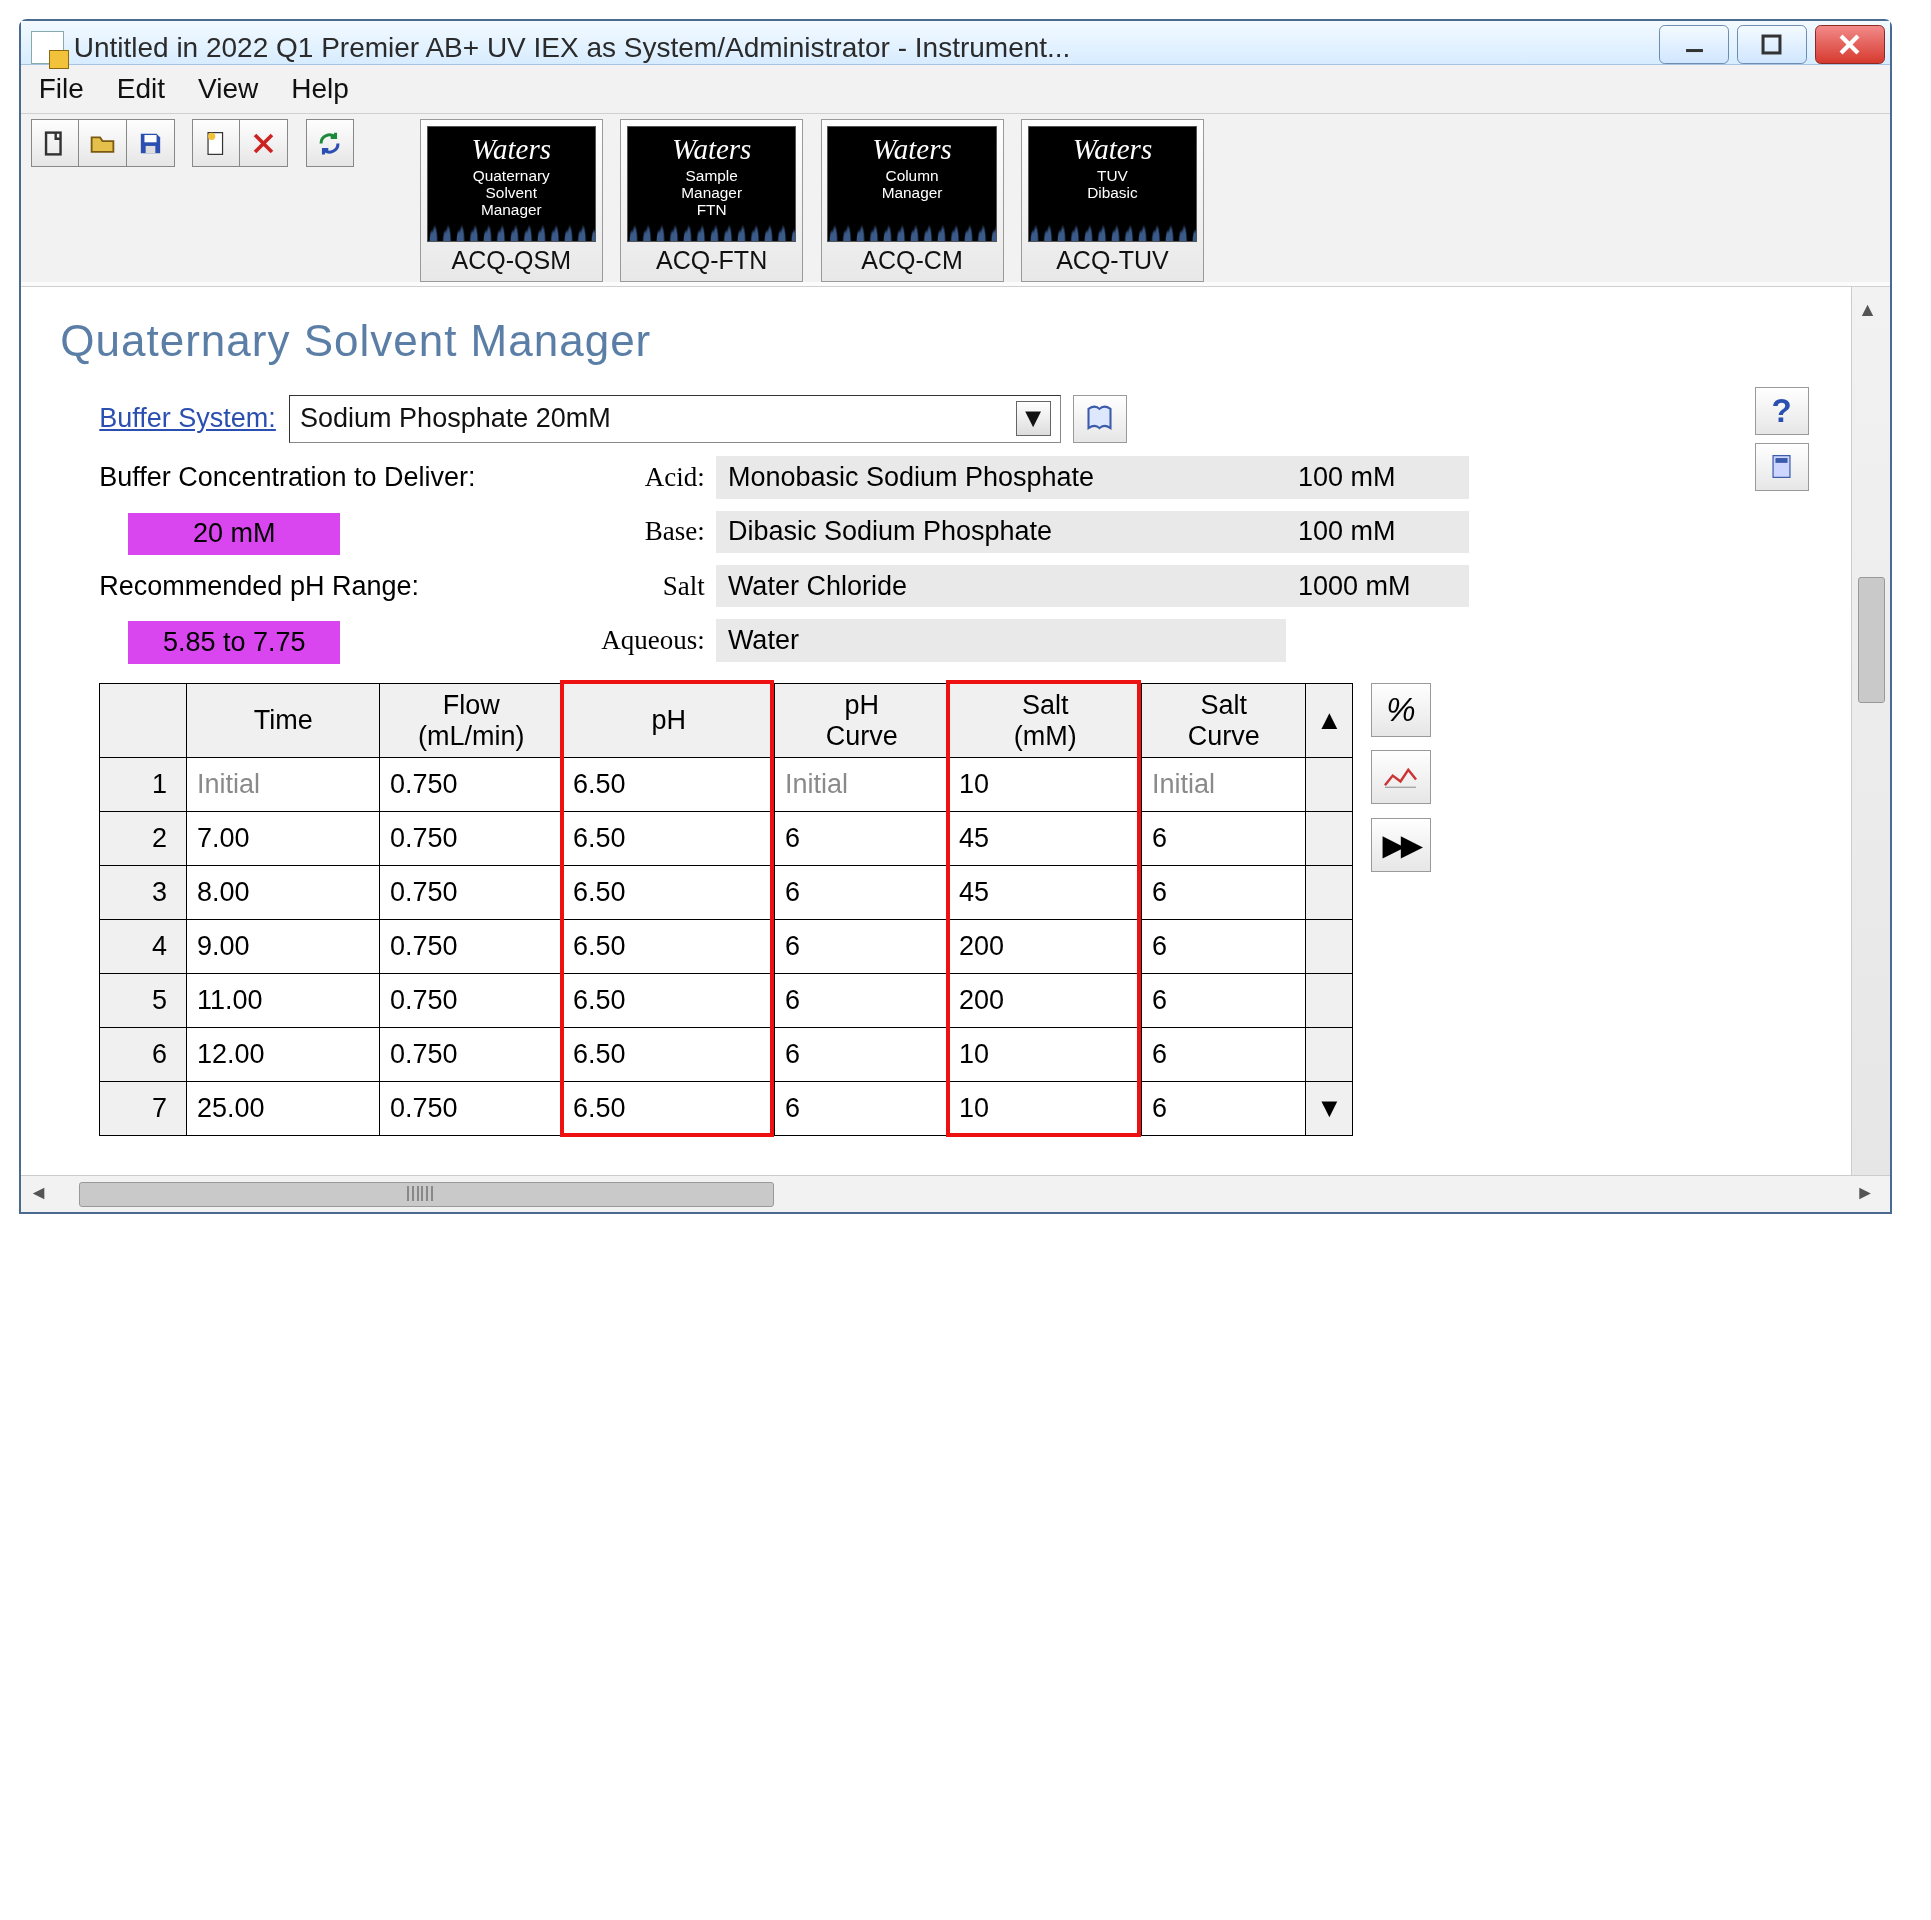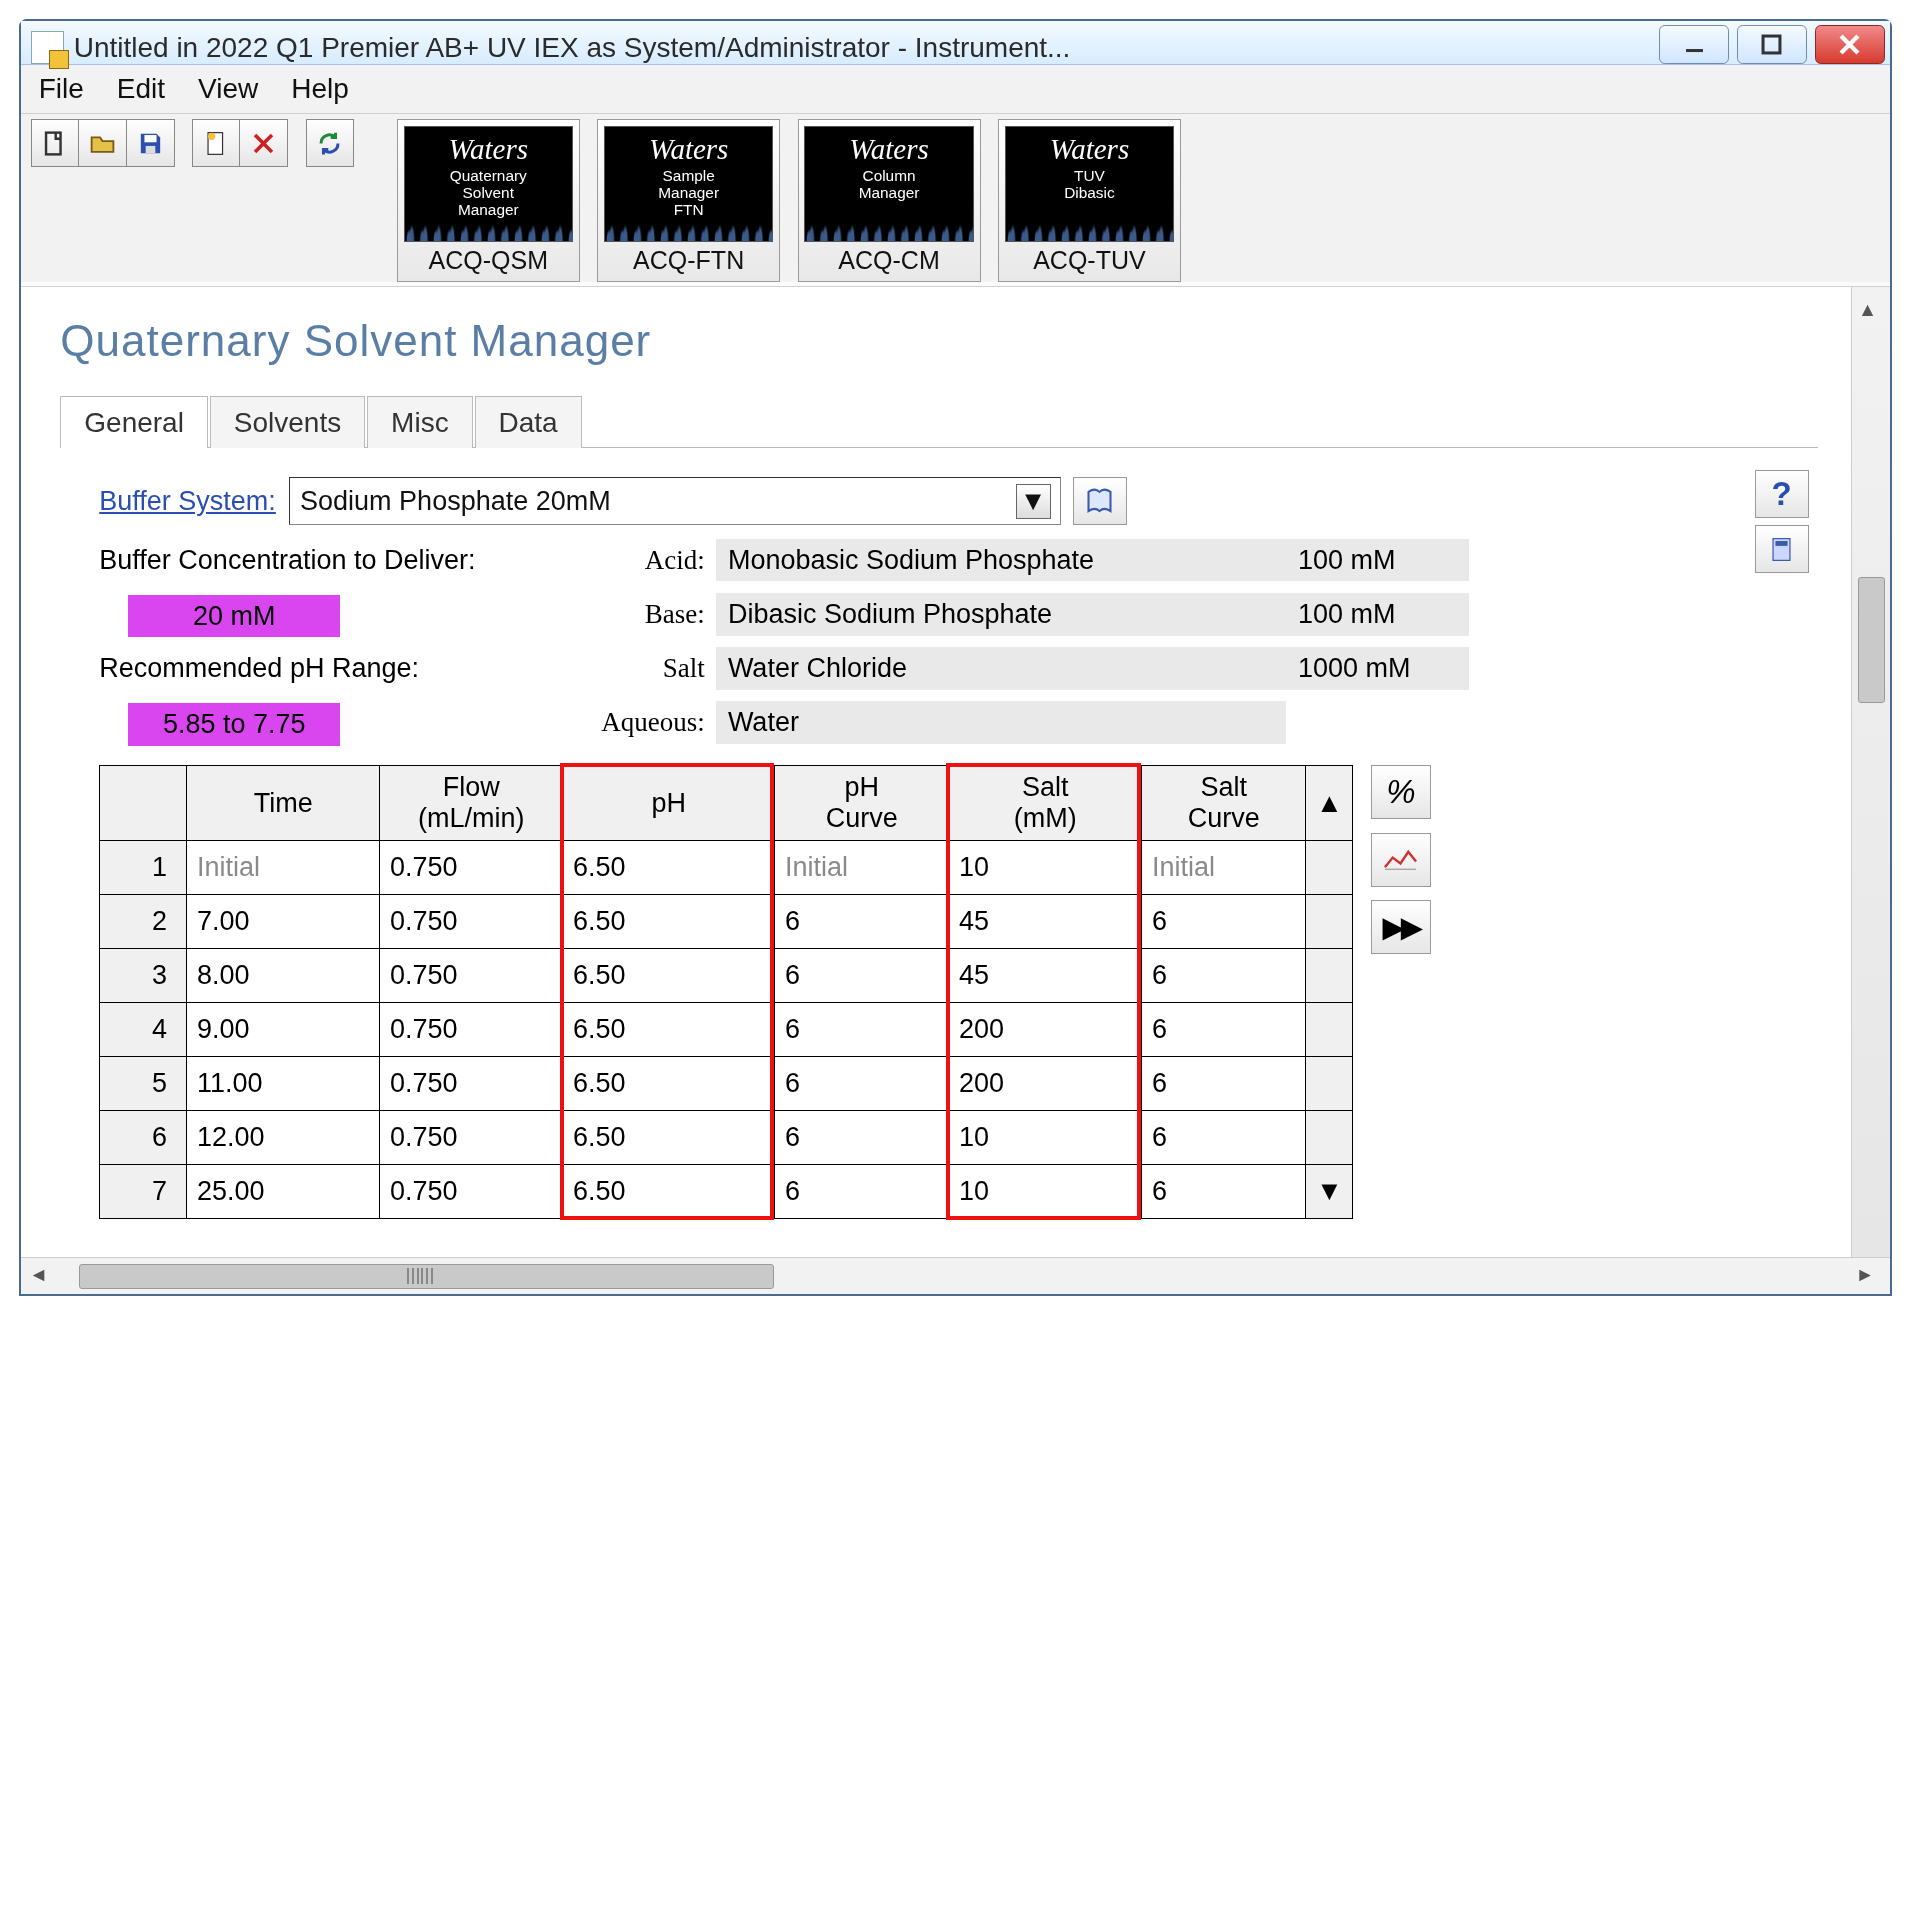--- a/index.html
+++ b/index.html
@@ -62,21 +62,21 @@
     border-bottom:1px solid #d0d0d0;
     font-size:28px;
     color:#111;
   }
   .menubar span { cursor:default; }
 
   .toolbar-strip {
     display:flex; align-items:flex-start;
     padding: 5.8px 9.7px 0 9.7px;
     background:#f2f2f2;
-    gap: 14px;
+    gap: 37px;
   }
   .small-tools {
     display:flex; flex-direction:column;
   }
   .tool-row { display:flex; }
   .tool-btn {
     width:48px; height:48px;
     border:1px solid #888;
     background:linear-gradient(#fefefe,#e6e6e6);
     display:flex; align-items:center; justify-content:center;
@@ -397,26 +397,20 @@
           <div class="caption">ACQ-TUV</div>
         </div>
       </div>
   </div>
 
   <div class="main-area">
     <div class="panel">
 
       <div class="panel-title">Quaternary Solvent Manager</div>
 
-      <div class="tabbar">
-        <div class="tab active">General</div>
-        <div class="tab">Solvents</div>
-        <div class="tab">Misc</div>
-        <div class="tab">Data</div>
-      </div>
 
       <div class="tab-content">
 
         <div class="row" style="position:relative;">
           <span class="buffer-label">Buffer System:</span>
           <div class="buffer-combo">
             <span>Sodium Phosphate 20mM</span>
             <span class="arrow">▼</span>
           </div>
           <div class="book-btn">

